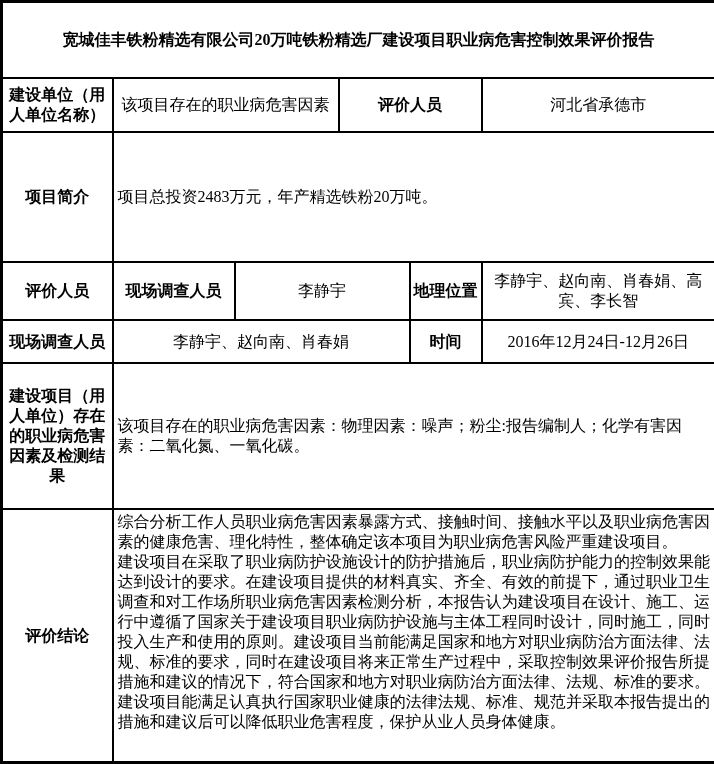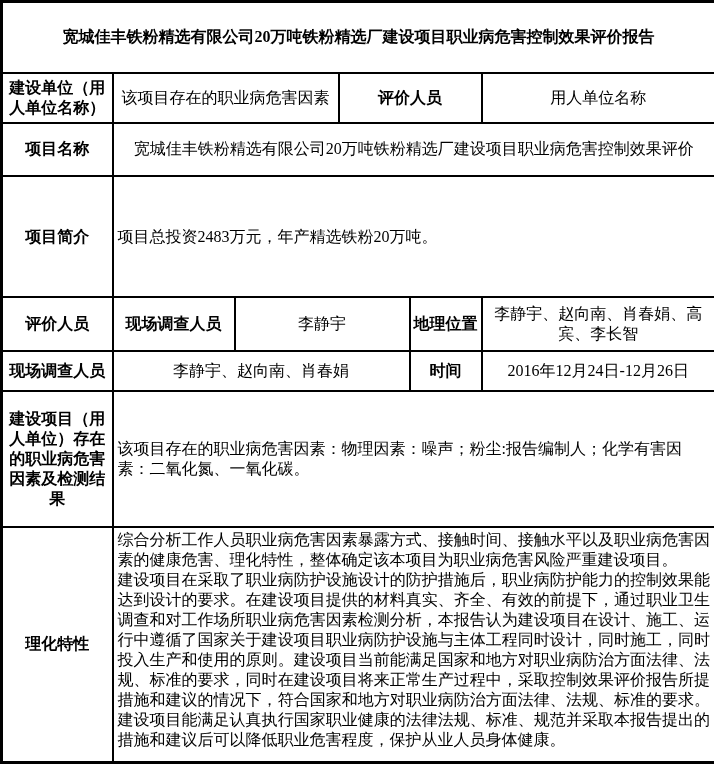--- a/index.html
+++ b/index.html
@@ -74,27 +74,23 @@
   </colgroup>
   <tbody>
     <tr style="height:68px">
       <td colspan="6" class="title-cell">宽城佳丰铁粉精选有限公司20万吨铁粉精选厂建设项目职业病危害控制效果评价报告</td>
     </tr>
 
     <tr style="height:48px">
       <td class="lbl">建设单位（用人单位名称）</td>
       <td colspan="2">该项目存在的职业病危害因素</td>
       <td colspan="2" class="lbl">评价人员</td>
-      <td>用人单位名称</td>
+      <td>河北省承德市</td>
     </tr>
 
-    <tr style="height:51px">
-      <td class="lbl">项目名称</td>
-      <td colspan="5">宽城佳丰铁粉精选有限公司20万吨铁粉精选厂建设项目职业病危害控制效果评价</td>
-    </tr>
 
     <tr style="height:116px">
       <td class="lbl">项目简介</td>
       <td colspan="5" class="left intro-text">项目总投资2483万元，年产精选铁粉20万吨。</td>
     </tr>
 
     <tr style="height:52px">
       <td class="lbl">评价人员</td>
       <td class="lbl">现场调查人员</td>
       <td colspan="2">李静宇</td>
@@ -108,18 +104,18 @@
       <td class="lbl">时间</td>
       <td>2016年12月24日-12月26日</td>
     </tr>
 
     <tr style="height:130px">
       <td class="lbl">建设项目（用人单位）存在的职业病危害因素及检测结果</td>
       <td colspan="5" class="left hazard-text">该项目存在的职业病危害因素：物理因素：噪声；粉尘:报告编制人；化学有害因素：二氧化氮、一氧化碳。</td>
     </tr>
 
     <tr style="height:220px">
-      <td class="lbl">理化特性</td>
+      <td class="lbl">评价结论</td>
       <td colspan="5" class="left pre conclusion-text">综合分析工作人员职业病危害因素暴露方式、接触时间、接触水平以及职业病危害因素的健康危害、理化特性，整体确定该本项目为职业病危害风险严重建设项目。
 建设项目在采取了职业病防护设施设计的防护措施后，职业病防护能力的控制效果能达到设计的要求。在建设项目提供的材料真实、齐全、有效的前提下，通过职业卫生调查和对工作场所职业病危害因素检测分析，本报告认为建设项目在设计、施工、运行中遵循了国家关于建设项目职业病防护设施与主体工程同时设计，同时施工，同时投入生产和使用的原则。建设项目当前能满足国家和地方对职业病防治方面法律、法规、标准的要求，同时在建设项目将来正常生产过程中，采取控制效果评价报告所提措施和建议的情况下，符合国家和地方对职业病防治方面法律、法规、标准的要求。建设项目能满足认真执行国家职业健康的法律法规、标准、规范并采取本报告提出的措施和建议后可以降低职业危害程度，保护从业人员身体健康。</td>
     </tr>
   </tbody>
 </table>
 
 </body></html>

